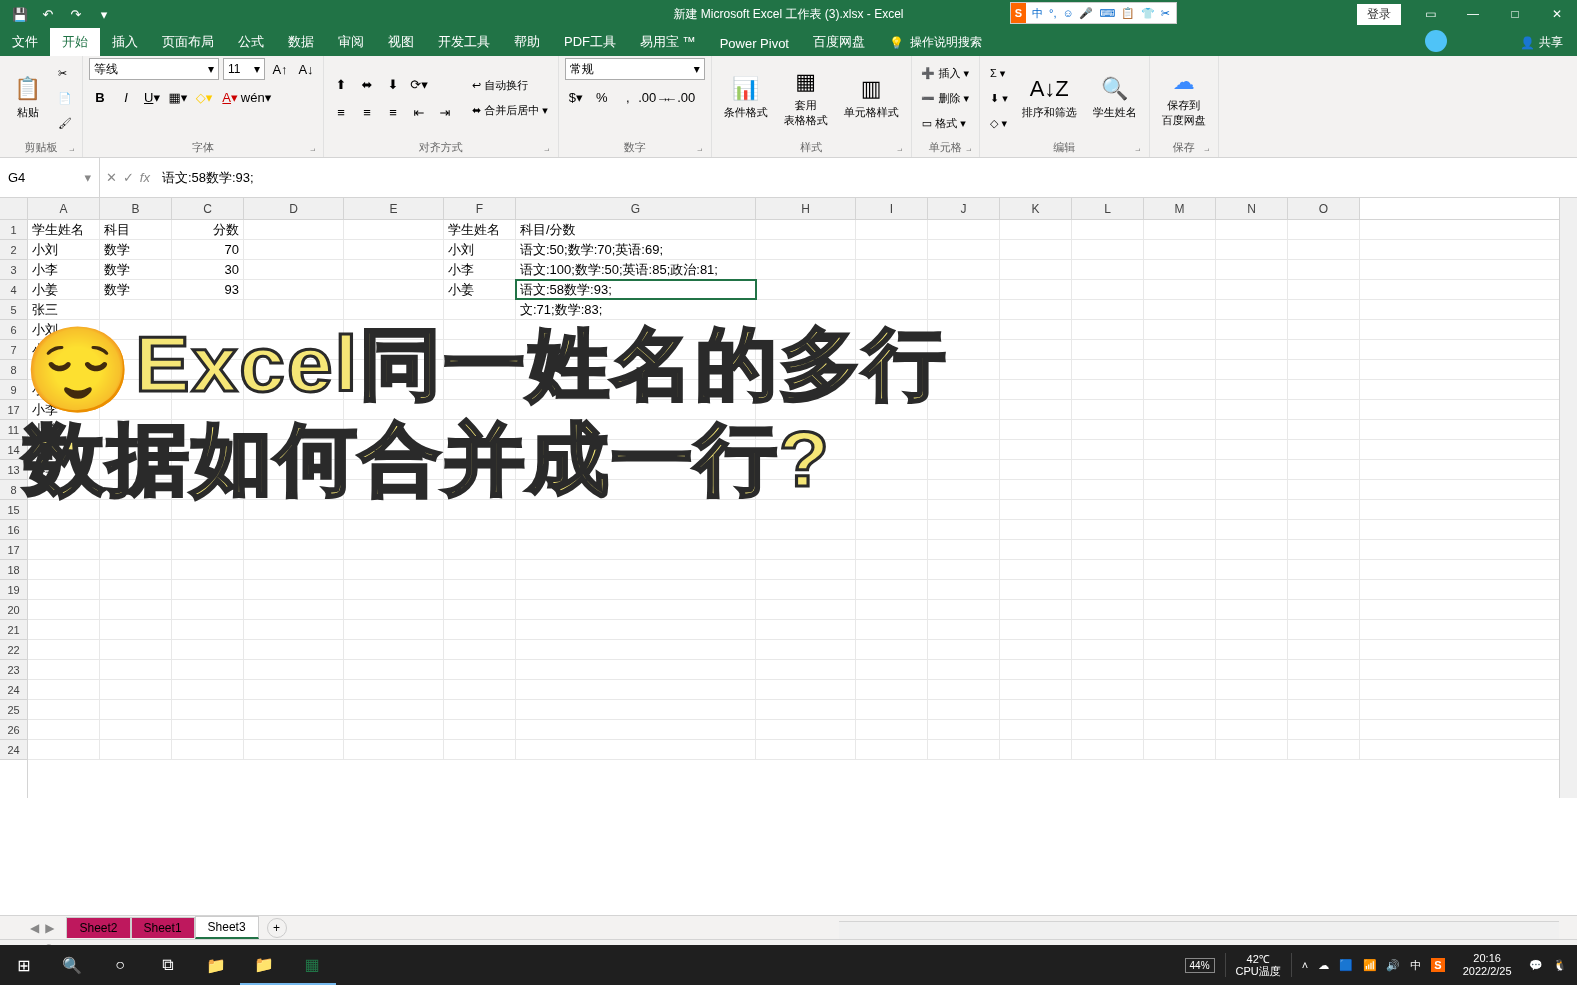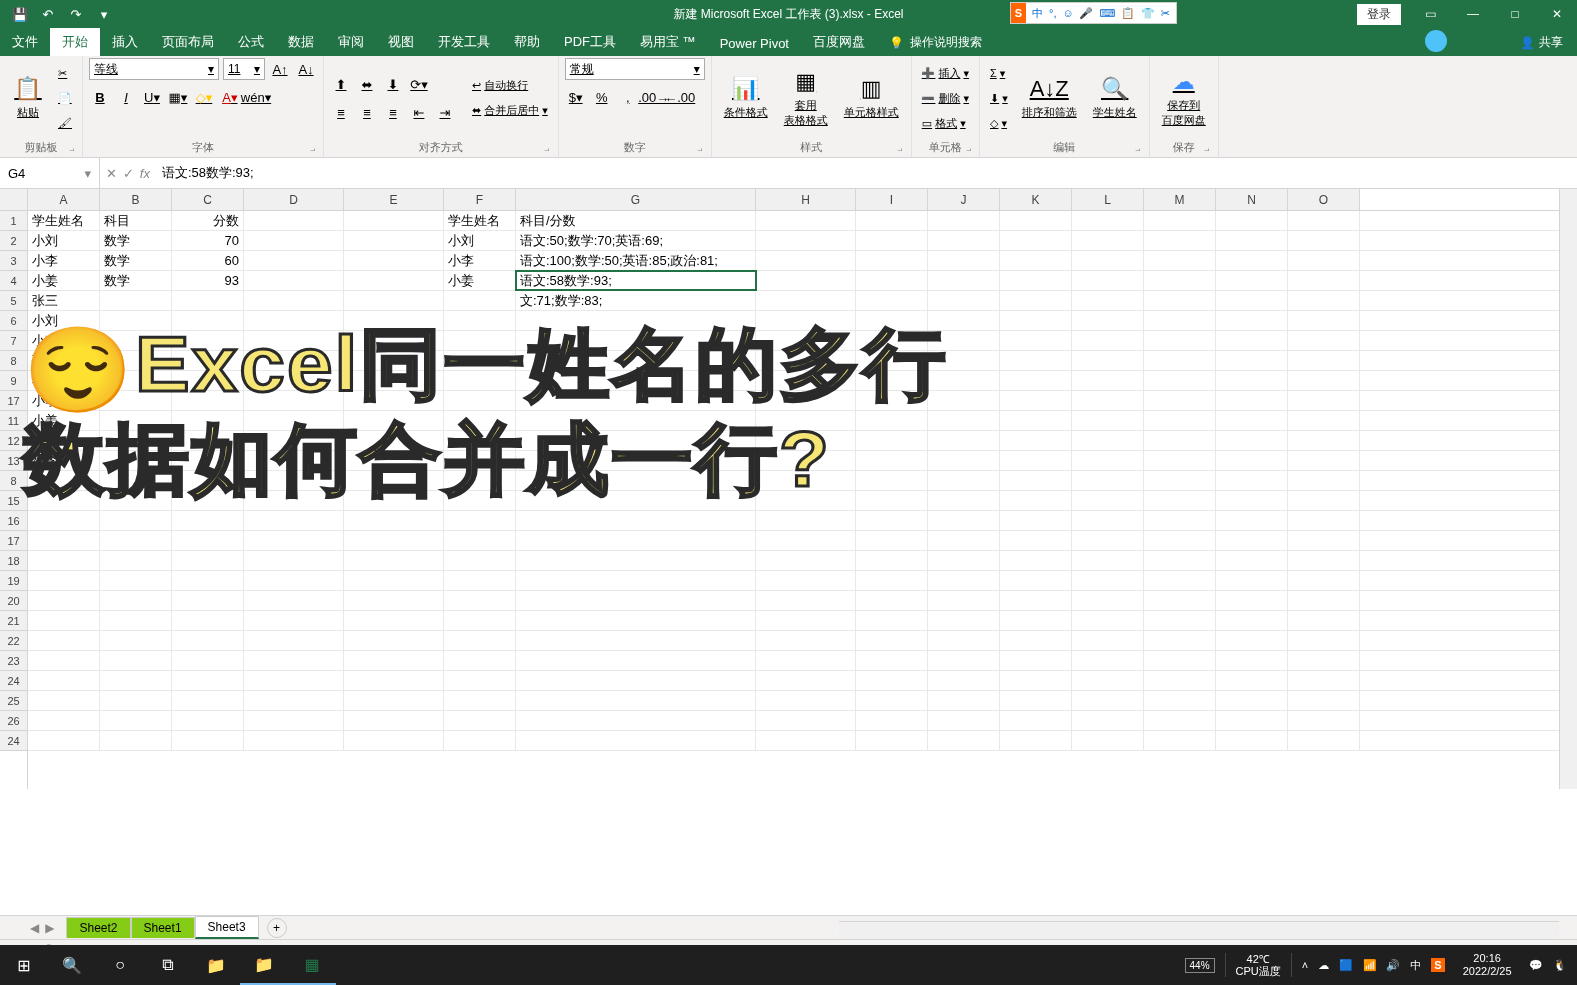--- a/index.html
+++ b/index.html
@@ -22,35 +22,35 @@
 .tab { padding:5px 12px; cursor:pointer; }
 .tab.file { background:#217346; color:#fff; }
 .tab.active { background:#fff; color:#217346; }
 .tell-me { display:flex; align-items:center; gap:6px; padding:5px 12px; color:#fff; font-size:12px; }
 .share { margin-left:auto; padding:5px 14px; color:#fff; font-size:12px; display:flex; align-items:center; gap:4px; }
 .circle-icon { width:22px; height:22px; border-radius:50%; background:#4fc3f7; margin:0 10px; }
 
 
 .ribbon { height:102px; background:#f3f2f1; border-bottom:1px solid #d4d4d4; display:flex; font-size:12px; }
 .rgroup { border-right:1px solid #e1e1e1; display:flex; flex-direction:column; padding:2px 6px 0; }
-.rgroup-body { flex:1; display:flex; align-items:center; gap:4px;text-decoration:underline; }
+.rgroup-body { flex:1; display:flex; align-items:center; gap:4px; }
 .rgroup-label { text-align:center; font-size:11px; color:#666; padding:2px 0; position:relative; }
 .rgroup-label::after { content:'⌐'; position:absolute; right:2px; bottom:1px; font-size:9px; color:#888; transform:rotate(180deg); }
 .big-btn { display:flex; flex-direction:column; align-items:center; justify-content:center; gap:3px; padding:4px 6px; min-width:44px; height:70px; font-size:11px; text-align:center; }
 .big-btn .icon { font-size:22px; }
 .small-stack { display:flex; flex-direction:column; gap:3px; }
 .small-btn { display:flex; align-items:center; gap:3px; padding:2px 4px; font-size:11px; height:22px; }
 .font-row { display:flex; align-items:center; gap:4px; }
 .font-select { border:1px solid #ababab; background:#fff; height:22px; font-size:12px; padding:0 4px; display:flex; align-items:center; justify-content:space-between; }
 .font-name { width:130px; }
 .font-size { width:42px; }
 .btn-icon { width:22px; height:22px; display:flex; align-items:center; justify-content:center; border:1px solid transparent; font-size:13px; }
 
 
-.formula-bar { height:31px; border-bottom:1px solid #d4d4d4; display:flex; align-items:center; background:#fff; font-size:13px; }
+.formula-bar { height:40px; border-bottom:1px solid #d4d4d4; display:flex; align-items:center; background:#fff; font-size:13px; }
 .name-box { width:100px; border-right:1px solid #d4d4d4; padding:0 8px; height:100%; display:flex; align-items:center; justify-content:space-between; }
 .fx-btns { display:flex; align-items:center; padding:0 6px; gap:6px; color:#888; }
 .fx-input { flex:1; padding:0 6px; }
 
 
 .grid-area { height:600px; display:flex; background:#fff; position:relative; }
 .row-headers { width:28px; border-right:1px solid #d4d4d4; }
 .row-hdr { height:20px; border-bottom:1px solid #d4d4d4; background:#f0f0f0; font-size:11px; display:flex; align-items:center; justify-content:center; color:#444; }
 .row-hdr.first { height:22px; }
 .cols { flex:1; overflow:hidden; }
@@ -62,21 +62,21 @@
 .cell.num { justify-content:flex-end; }
 .cell.sel { outline:2px solid #217346; outline-offset:-1px; position:relative; z-index:2; background:#fff; }
 .corner { width:28px; height:22px; border-right:1px solid #d4d4d4; border-bottom:1px solid #d4d4d4; background:#f0f0f0; position:absolute; top:0; left:0; }
 
 
 .cA{width:72px}.cB{width:72px}.cC{width:72px}.cD{width:100px}.cE{width:100px}.cF{width:72px}.cG{width:240px}.cH{width:100px}.cI{width:72px}.cJ{width:72px}.cK{width:72px}.cL{width:72px}.cM{width:72px}.cN{width:72px}.cO{width:72px}
 
 
 .sheet-bar { height:24px; border-top:1px solid #d4d4d4; display:flex; align-items:center; background:#f3f2f1; font-size:12px; padding-left:30px; gap:0; position:absolute; bottom:46px; width:100%; }
 .sheet-nav { display:flex; gap:6px; color:#888; margin-right:12px; }
-.sheet-tab { padding:3px 12px; border:1px solid #ccc; border-bottom:none; background:#84cc16; }
+.sheet-tab { padding:3px 12px; border:1px solid #ccc; border-bottom:none; background:#be185d; }
 .sheet-tab.active { background:#fff; border-bottom:2px solid #217346; }
 .sheet-add { width:20px; height:20px; border:1px solid #ccc; border-radius:50%; display:flex; align-items:center; justify-content:center; margin-left:8px; }
 
 
 .status-bar { height:22px; background:#f3f2f1; border-top:1px solid #d4d4d4; display:flex; align-items:center; font-size:11px; padding:0 8px; color:#555; position:absolute; bottom:24px; width:100%; }
 .status-right { margin-left:auto; display:flex; align-items:center; gap:10px; }
 .zoom-slider { width:100px; height:4px; background:#ccc; position:relative; }
 .zoom-slider::after { content:''; width:8px; height:12px; background:#666; position:absolute; left:50%; top:-4px; }
 
 
@@ -334,21 +334,21 @@
       <div class="row-hdr">2</div>
       <div class="row-hdr">3</div>
       <div class="row-hdr">4</div>
       <div class="row-hdr">5</div>
       <div class="row-hdr">6</div>
       <div class="row-hdr">7</div>
       <div class="row-hdr">8</div>
       <div class="row-hdr">9</div>
       <div class="row-hdr">17</div>
       <div class="row-hdr">11</div>
-      <div class="row-hdr">12</div>
+      <div class="row-hdr">14</div>
       <div class="row-hdr">13</div>
       <div class="row-hdr">8</div>
       <div class="row-hdr">15</div>
       <div class="row-hdr">16</div>
       <div class="row-hdr">17</div>
       <div class="row-hdr">18</div>
       <div class="row-hdr">19</div>
       <div class="row-hdr">20</div>
       <div class="row-hdr">21</div>
       <div class="row-hdr">22</div>
@@ -407,21 +407,21 @@
           <div class="cell cJ" style="width: 72px;"></div>
           <div class="cell cK" style="width: 72px;"></div>
           <div class="cell cL" style="width: 72px;"></div>
           <div class="cell cM" style="width: 72px;"></div>
           <div class="cell cN" style="width: 72px;"></div>
           <div class="cell cO" style="width: 72px;"></div>
         </div>
         <div class="row">
           <div class="cell cA" style="width: 72px;">小李</div>
           <div class="cell cB" style="width: 72px;">数学</div>
-          <div class="cell cC num" style="width: 72px;">60</div>
+          <div class="cell cC num" style="width: 72px;">30</div>
           <div class="cell cD" style="width: 100px;"></div>
           <div class="cell cE" style="width: 100px;"></div>
           <div class="cell cF" style="width: 72px;">小李</div>
           <div class="cell cG" style="width: 240px;">语文:100;数学:50;英语:85;政治:81;</div>
           <div class="cell cH" style="width: 100px;"></div>
           <div class="cell cI" style="width: 72px;"></div>
           <div class="cell cJ" style="width: 72px;"></div>
           <div class="cell cK" style="width: 72px;"></div>
           <div class="cell cL" style="width: 72px;"></div>
           <div class="cell cM" style="width: 72px;"></div>

